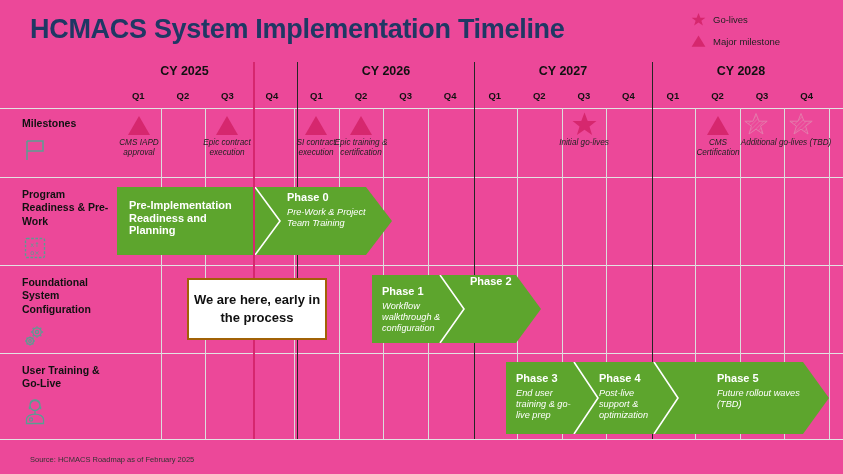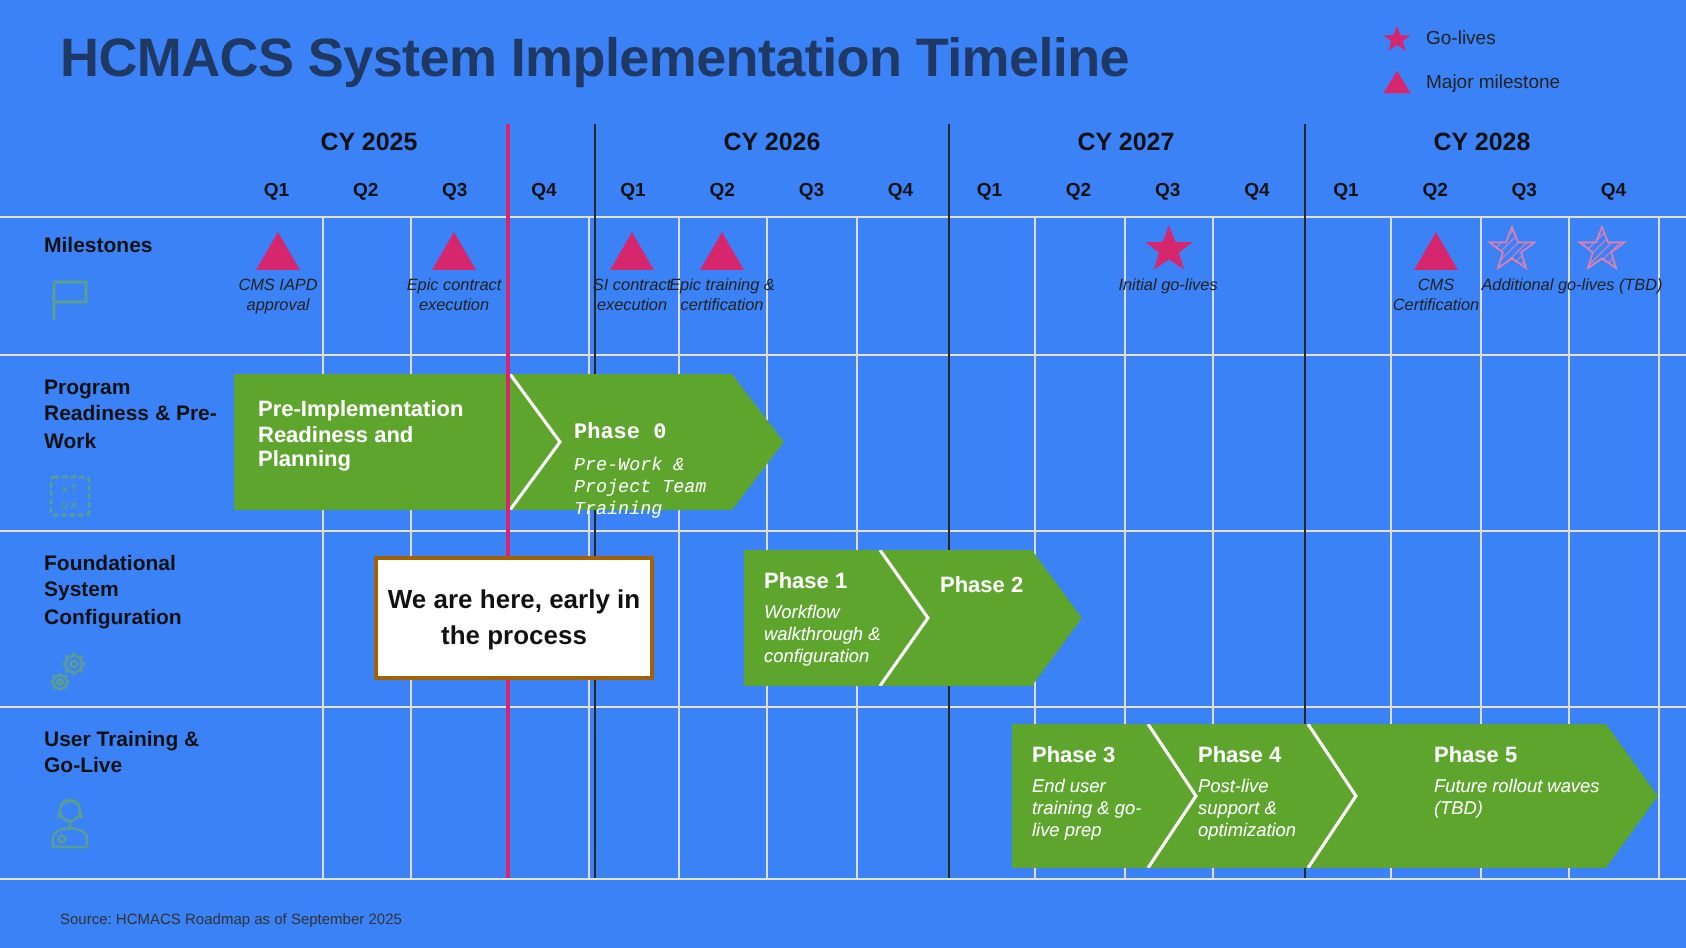--- a/index.html
+++ b/index.html
@@ -2,21 +2,21 @@
 <html><head>
 <meta charset="utf-8">
 <style>
   * { box-sizing: border-box; margin: 0; padding: 0; }
   html, body {
     width: 843px; height: 474px;
     background: #ffffff;
     font-family: "Liberation Sans", sans-serif;
     overflow: hidden;
   }
-  #root { position: relative; width: 843px; height: 474px; background:#3b82f6; }
+  #root { position: relative; width: 843px; height: 474px; background:#ec4899; }
 
   
   .title {
     position: absolute; left: 30px; top: 14px;
     font-size: 27px; font-weight: bold; letter-spacing: -0.3px;
     color: #1f3864; white-space: nowrap;
   }
 
   
   .legend { position: absolute; right: 8px; top: 8px; width: 145px; }
@@ -286,36 +286,36 @@
     </div>
 
     <div class="chev-wrap" style="left:1px;top:125px;width:275px;height:68px;">
       <svg class="chev-svg" width="275" height="68" viewBox="0 0 275 68">
         <polygon points="0,0 249,0 275,34 249,68 0,68" fill="#5da52d"></polygon>
         <polyline points="138,0 163,34 138,68" fill="none" stroke="#ffffff" stroke-width="1.6"></polyline>
       </svg>
       <div class="seg" style="left:12px;top:12px;width:120px;">
         <div class="hd" style="white-space:normal;">Pre-Implementation Readiness and Planning</div>
       </div>
-      <div class="seg" style="left:170px;top:24px;width:80px;font-family:Liberation Mono, monospace;">
+      <div class="seg" style="left:170px;top:4px;width:80px;">
         <div class="hd">Phase 0</div>
         <div class="sb">Pre-Work &amp; Project Team Training</div>
       </div>
     </div>
 
     <div class="chev-wrap" style="left:256px;top:213px;width:169px;height:68px;">
       <svg class="chev-svg" width="169" height="68" viewBox="0 0 169 68">
         <polygon points="0,0 144,0 169,34 144,68 0,68" fill="#5da52d"></polygon>
         <polyline points="68,0 92,34 68,68" fill="none" stroke="#ffffff" stroke-width="1.6"></polyline>
       </svg>
       <div class="seg" style="left:10px;top:10px;width:60px;">
         <div class="hd">Phase 1</div>
         <div class="sb">Workflow walkthrough &amp; configuration</div>
       </div>
-      <div class="seg" style="left:98px;top:12px;width:62px;">
+      <div class="seg" style="left:98px;top:0;width:62px;">
         <div class="hd">Phase 2</div>
       </div>
     </div>
 
     <div class="chev-wrap" style="left:390px;top:300px;width:323px;height:72px;">
       <svg class="chev-svg" width="323" height="72" viewBox="0 0 323 72">
         <polygon points="0,0 297,0 323,36 297,72 0,72" fill="#5da52d"></polygon>
         <polyline points="68,0 92,36 68,72" fill="none" stroke="#ffffff" stroke-width="1.6"></polyline>
         <polyline points="148,0 172,36 148,72" fill="none" stroke="#ffffff" stroke-width="1.6"></polyline>
       </svg>
@@ -332,15 +332,15 @@
         <div class="sb">Future rollout waves (TBD)</div>
       </div>
     </div>
 
     <div class="callout" style="left:71px;top:216px;width:140px;height:62px;">
       <span>We are here, early in the process</span>
     </div>
 
   </div>
 
-  <div class="source">Source: HCMACS Roadmap as of September 2025</div>
+  <div class="source">Source: HCMACS Roadmap as of February 2025</div>
 
 </div>
 
 </body></html>

